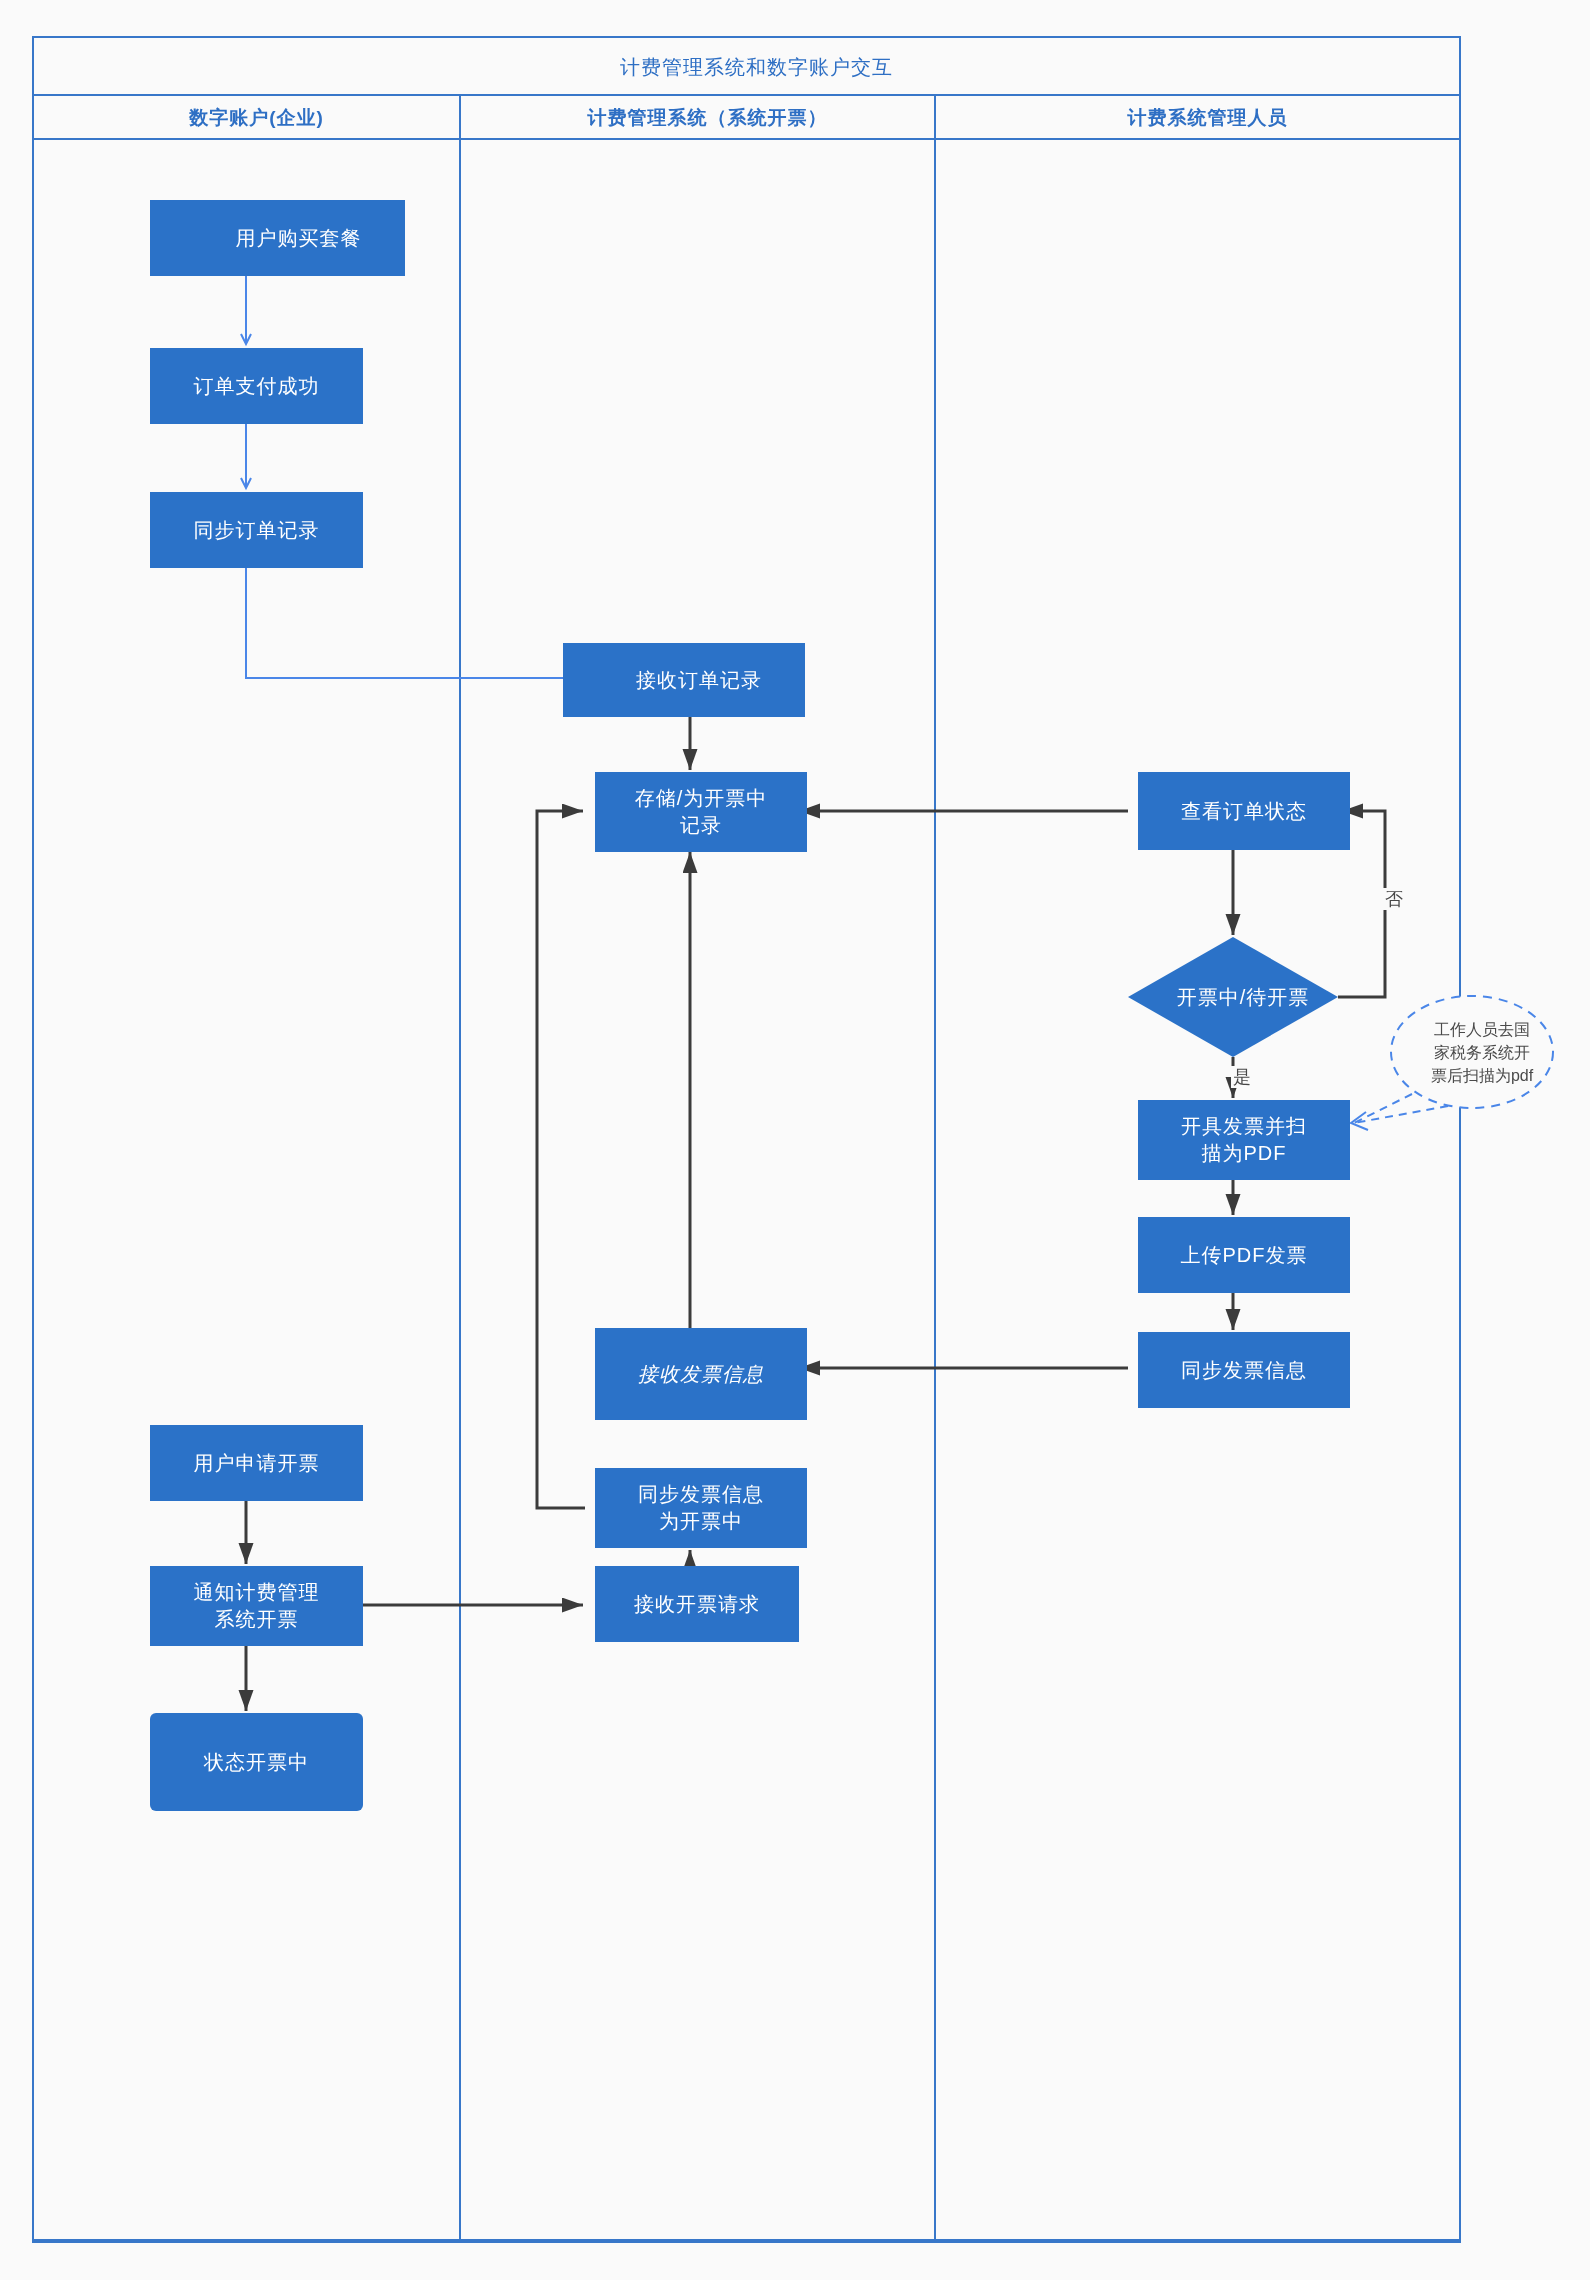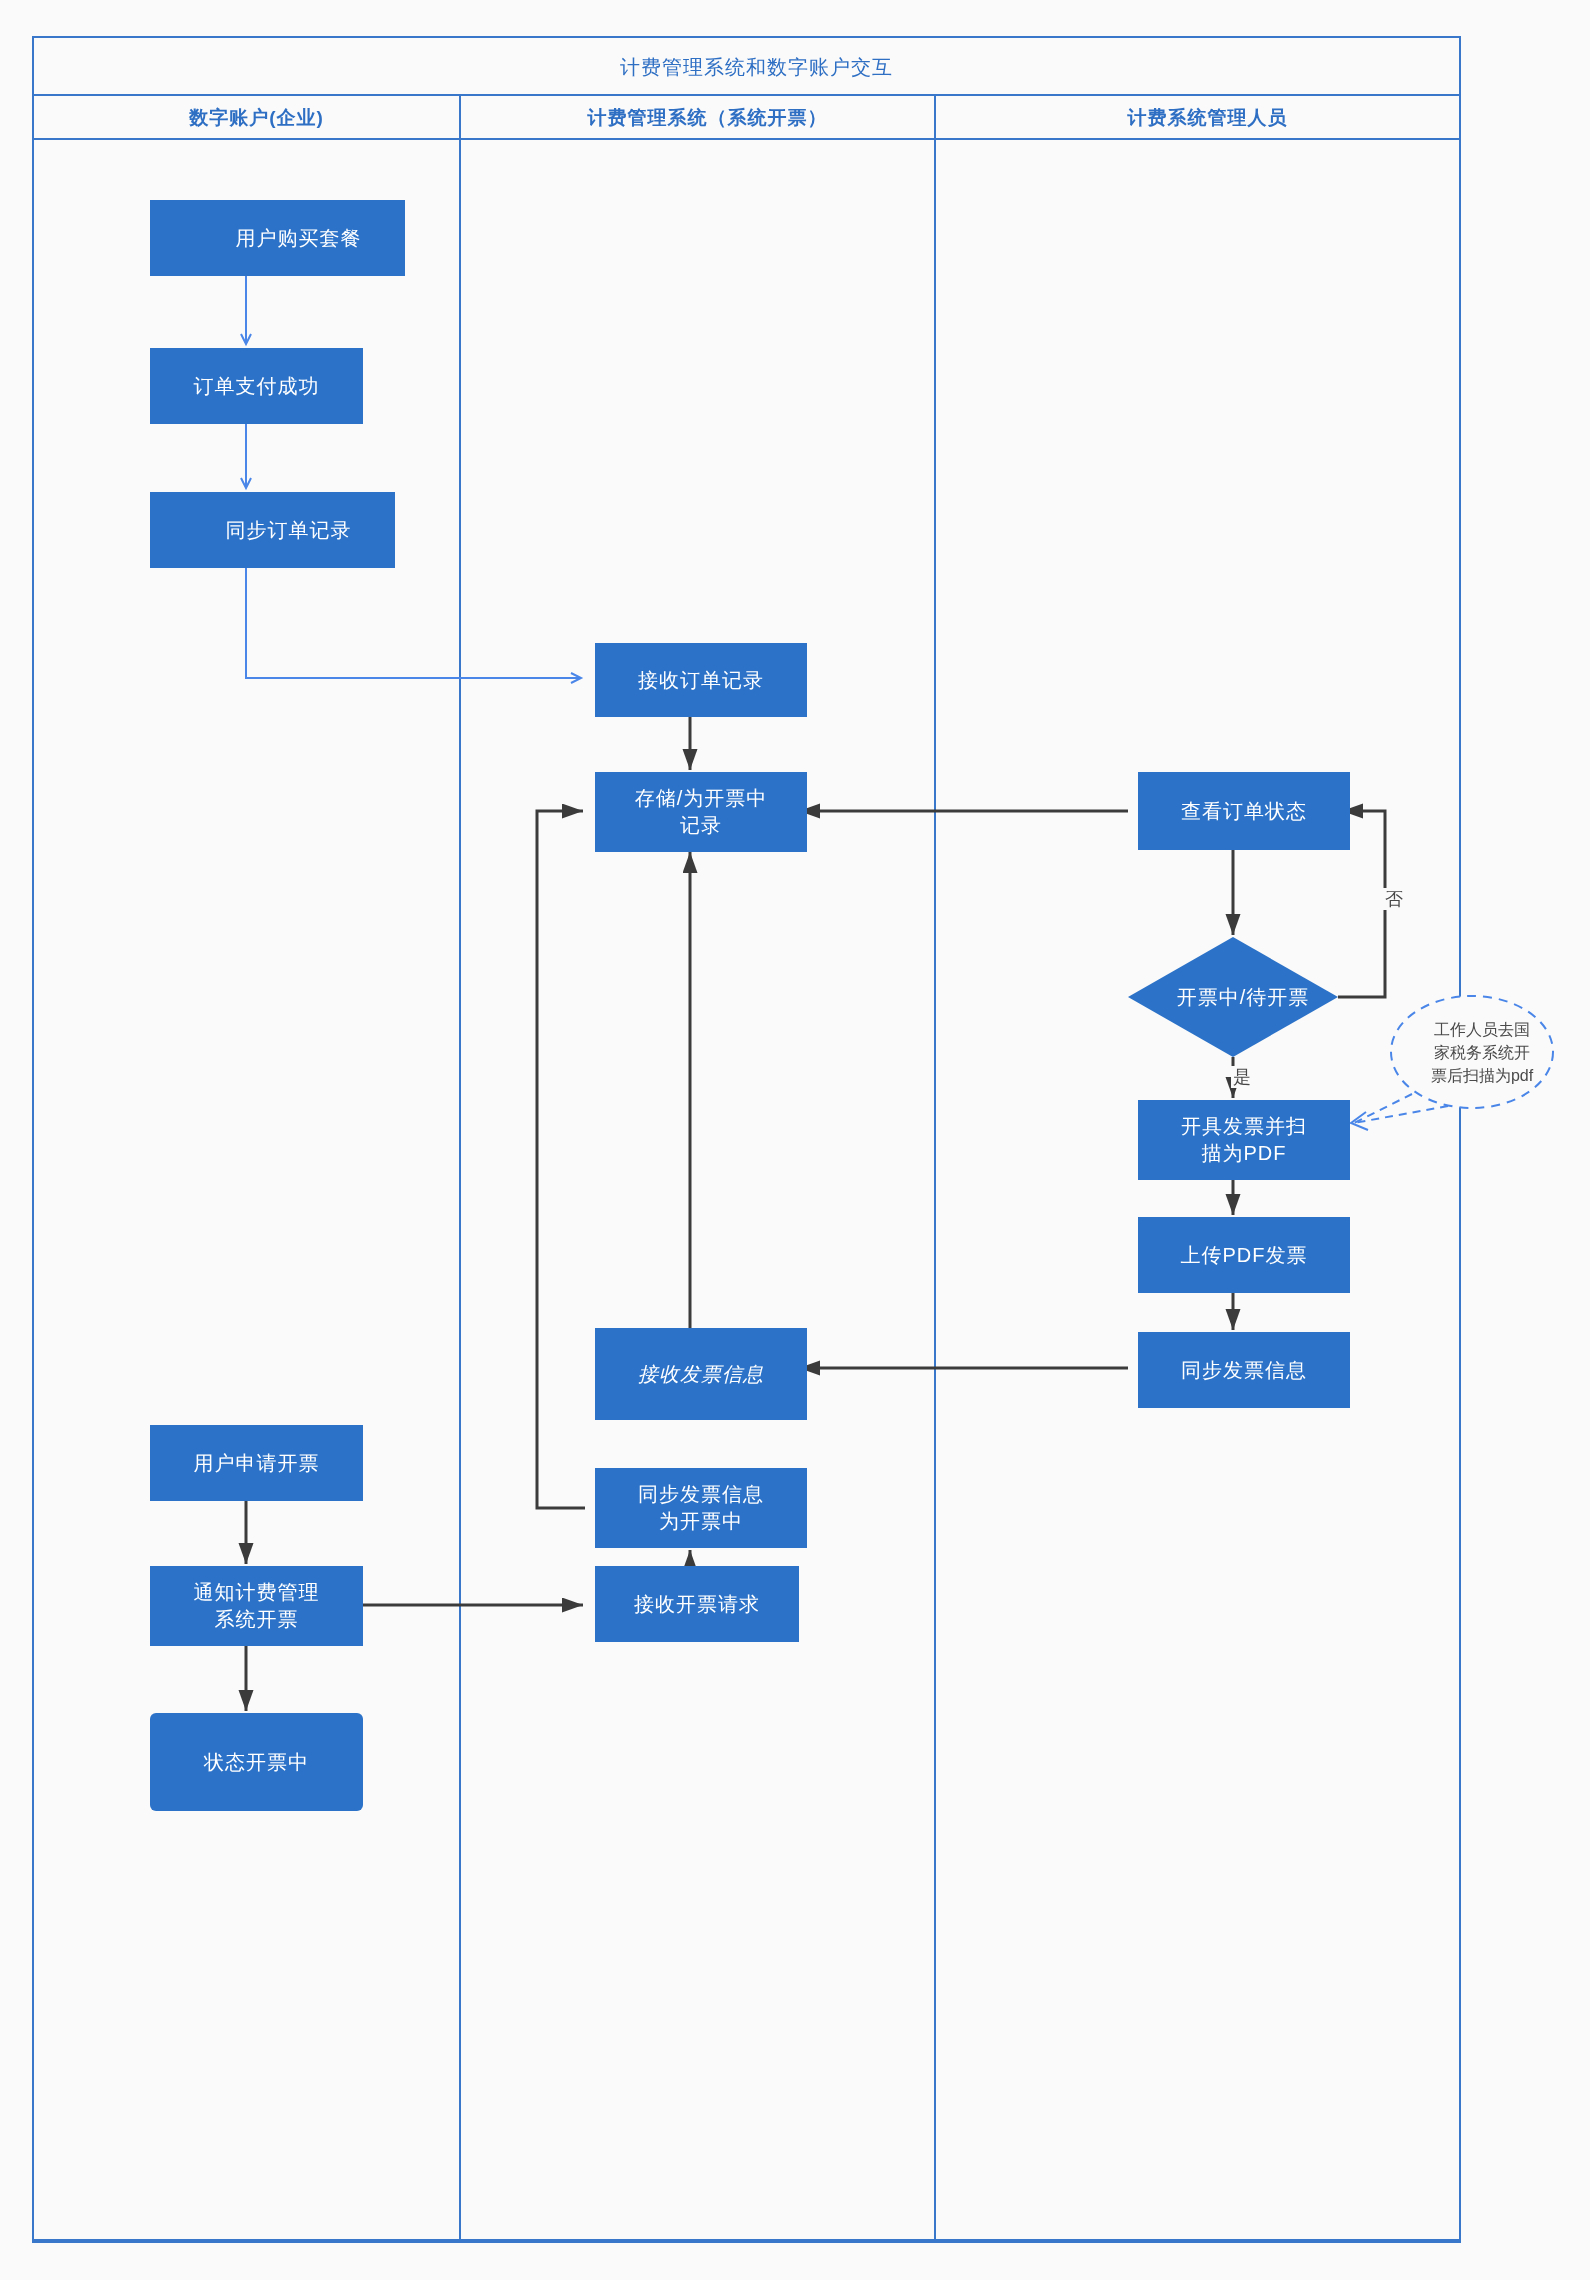--- a/index.html
+++ b/index.html
@@ -94,27 +94,27 @@
   </svg>
 
   <div class="abs title">计费管理系统和数字账户交互</div>
 
   <div class="abs lane-header" style="left:33px;width:427px;">数字账户(企业)</div>
   <div class="abs lane-header" style="left:460px;width:475px;">计费管理系统（系统开票）</div>
   <div class="abs lane-header" style="left:935px;width:525px;">计费系统管理人员</div>
 
   <div class="abs node" style="left:140px;top:200px;width:213px;height:76px;padding-left:42px;">用户购买套餐</div>
   <div class="abs node" style="left:140px;top:348px;width:213px;height:76px;">订单支付成功</div>
-  <div class="abs node" style="left:140px;top:492px;width:213px;height:76px;padding-left:32px;">同步订单记录</div>
+  <div class="abs node" style="left:140px;top:492px;width:213px;height:76px;">同步订单记录</div>
   <div class="abs node" style="left:140px;top:1425px;width:213px;height:76px;">用户申请开票</div>
   <div class="abs node" style="left:140px;top:1566px;width:213px;height:80px;">通知计费管理
 系统开票</div>
   <div class="abs node" style="left:140px;top:1713px;width:213px;height:98px;border-radius:6px;">状态开票中</div>
 
-  <div class="abs node" style="left:585px;top:643px;width:212px;height:74px;">接收订单记录</div>
+  <div class="abs node" style="left:553px;top:643px;width:212px;height:74px;padding-left:30px;">接收订单记录</div>
   <div class="abs node" style="left:585px;top:772px;width:212px;height:80px;">存储/为开票中
 记录</div>
   <div class="abs node" style="left:585px;top:1328px;width:212px;height:92px;font-style:italic;">接收发票信息</div>
   <div class="abs node" style="left:585px;top:1468px;width:212px;height:80px;">同步发票信息
 为开票中</div>
   <div class="abs node" style="left:585px;top:1566px;width:204px;height:76px;">接收开票请求</div>
 
   <div class="abs node" style="left:1128px;top:772px;width:212px;height:78px;">查看订单状态</div>
   <div class="abs diamond-label" style="left:1128px;top:975px;width:210px;height:44px;">开票中/待开票</div>
   <div class="abs node" style="left:1128px;top:1100px;width:212px;height:80px;">开具发票并扫

